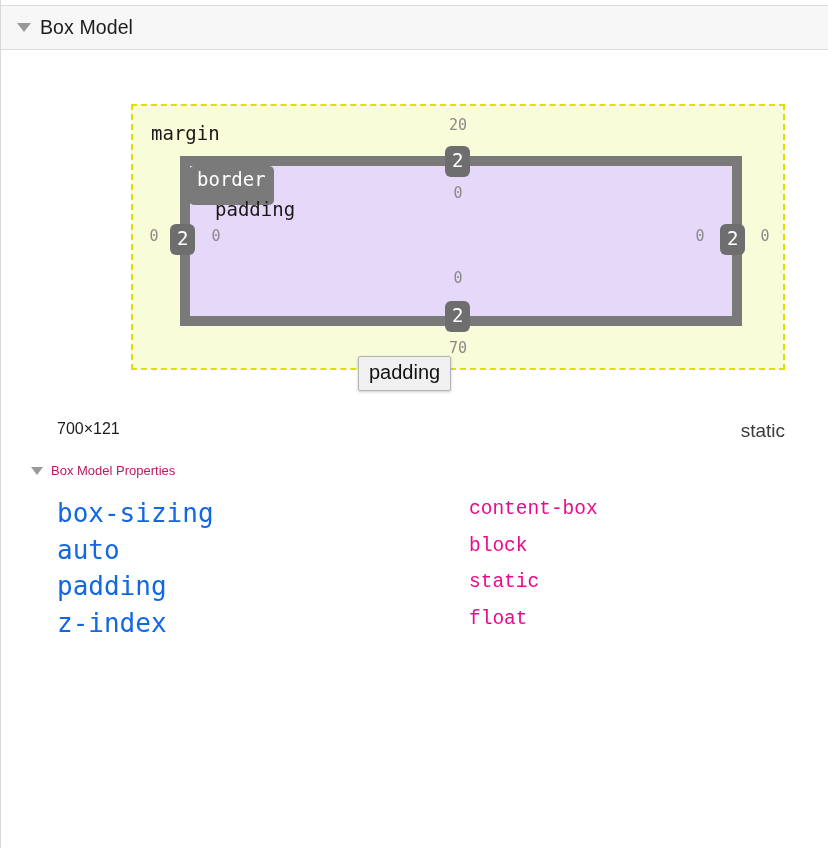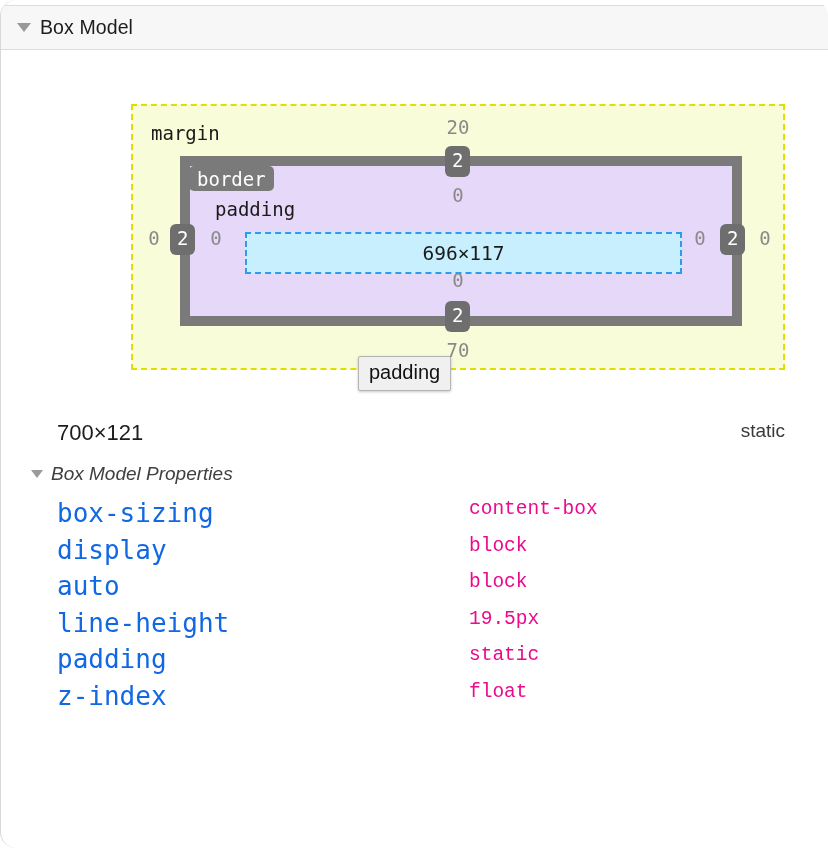--- a/index.html
+++ b/index.html
@@ -9,21 +9,20 @@
     background: #ffffff;
     font-family: "Liberation Sans", sans-serif;
     -webkit-font-smoothing: antialiased;
   }
   #root {
     position: relative;
     width: 828px; height: 848px;
     background: #ffffff;
     border-left: 1px solid #d8d8d8;
     overflow: hidden;
-    border-radius: 16px;
   }
 
   
   .section-header {
     position: absolute;
     left: 0; top: 5px;
     width: 828px; height: 45px;
     background: #f7f7f7;
     border-top: 1px solid #dcdcdc;
     border-bottom: 1px solid #dcdcdc;
@@ -80,21 +79,21 @@
     background: #e6d8f8;
   }
   .lbl-border {
     position: absolute;
     left: 56px; top: 60px;
     background: #7a7a7a;
     color: #ffffff;
     font-family: "DejaVu Sans Mono", monospace;
     font-size: 19px;
     line-height: 1;
-    padding: 4px 8px 2px 8px;
+    padding: 4px 8px 16px 8px;
     border-radius: 5px;
     z-index: 4;
   }
   .lbl-padding {
     position: absolute;
     left: 82px; top: 92px;
     font-family: "DejaVu Sans Mono", monospace;
     font-size: 19px;
     color: #1a1a1a;
     z-index: 4;
@@ -113,21 +112,21 @@
   .content-dims {
     font-family: "DejaVu Sans Mono", monospace;
     font-size: 19.5px;
     color: #1a1a1a;
   }
 
   
   .num {
     position: absolute;
     font-family: "DejaVu Sans Mono", monospace;
-    font-size: 19px;
+    font-size: 15px;
     color: #8a8a8a;
     z-index: 5;
     text-align: center;
     white-space: nowrap;
   }
   .badge {
     position: absolute;
     background: #6e6e6e;
     color: #ffffff;
     font-family: "DejaVu Sans Mono", monospace;
@@ -157,21 +156,21 @@
 
   
   .summary {
     position: absolute;
     left: 0; top: 420px;
     width: 828px; height: 38px;
   }
   .summary-dims {
     position: absolute;
     left: 56px; top: 0;
-    font-size: 22px;
+    font-size: 16px;
     color: #1c1c1c;
   }
   .summary-pos {
     position: absolute;
     right: 44px; top: 0;
     font-size: 19px;
     color: #3a3a3a;
   }
 
   
@@ -183,23 +182,22 @@
   }
   .tri-sm {
     width: 0; height: 0;
     border-left: 6.5px solid transparent;
     border-right: 6.5px solid transparent;
     border-top: 8px solid #9a9a9a;
     margin-right: 8px;
     flex: none;
   }
   .props-header-label {
-    font-size: 19px;
-    color: #404040;
-    font-style: italic;
+    font-size: 13px;
+    color: #be185d;
   }
   .props-list {
     position: absolute;
     left: 0; top: 498px;
     width: 828px;
   }
   .prop-row {
     position: relative;
     height: 36.5px;
   }
@@ -233,23 +231,20 @@
     <div class="margin-box">
       <span class="lbl-margin">margin</span>
 
       <div class="border-box">
         <div class="padding-box"></div>
       </div>
 
       <span class="lbl-border">border</span>
       <span class="lbl-padding">padding</span>
 
-      <div class="content-box">
-        <span class="content-dims">696×117</span>
-      </div>
     </div>
 
     <span class="num" style="left:397px; top:60px; width:40px;">20</span>
     <span class="badge" style="left:404px; top:90px;">2</span>
     <span class="num" style="left:397px; top:128px; width:40px;">0</span>
 
     <span class="num" style="left:397px; top:213px; width:40px;">0</span>
     <span class="badge" style="left:404px; top:245px;">2</span>
     <span class="num" style="left:397px; top:283px; width:40px;">70</span>
 
@@ -273,32 +268,24 @@
     <span class="tri-sm"></span>
     <span class="props-header-label">Box Model Properties</span>
   </div>
 
   <div class="props-list">
     <div class="prop-row">
       <span class="prop-name">box-sizing</span>
       <span class="prop-value">content-box</span>
     </div>
     <div class="prop-row">
-      <span class="prop-name">display</span>
-      <span class="prop-value">block</span>
-    </div>
-    <div class="prop-row">
       <span class="prop-name">auto</span>
       <span class="prop-value">block</span>
     </div>
     <div class="prop-row">
-      <span class="prop-name">line-height</span>
-      <span class="prop-value">19.5px</span>
-    </div>
-    <div class="prop-row">
       <span class="prop-name">padding</span>
       <span class="prop-value">static</span>
     </div>
     <div class="prop-row">
       <span class="prop-name">z-index</span>
       <span class="prop-value">float</span>
     </div>
   </div>
 
 </div>

